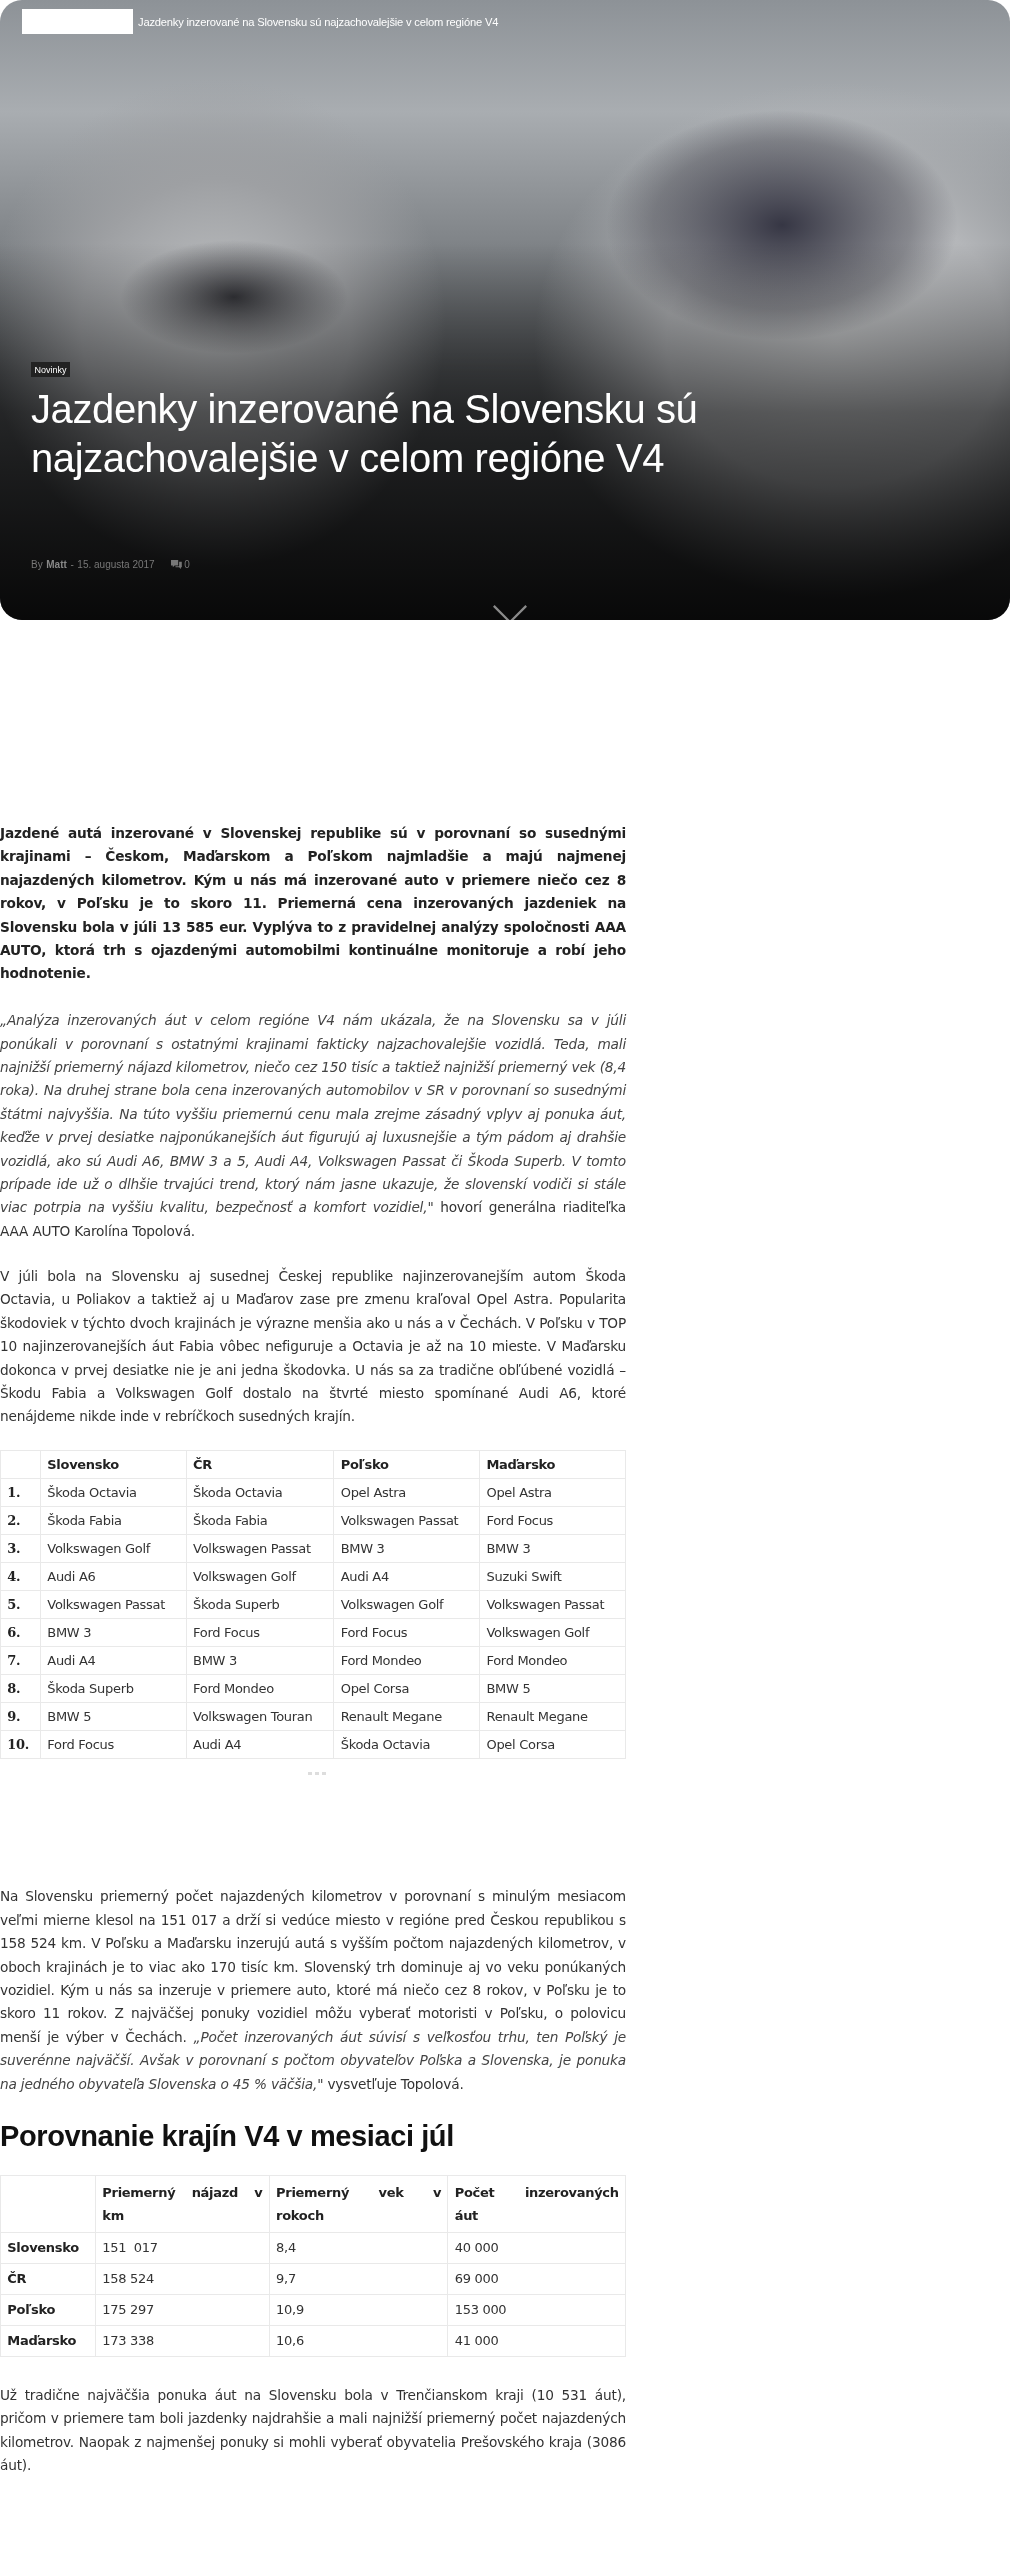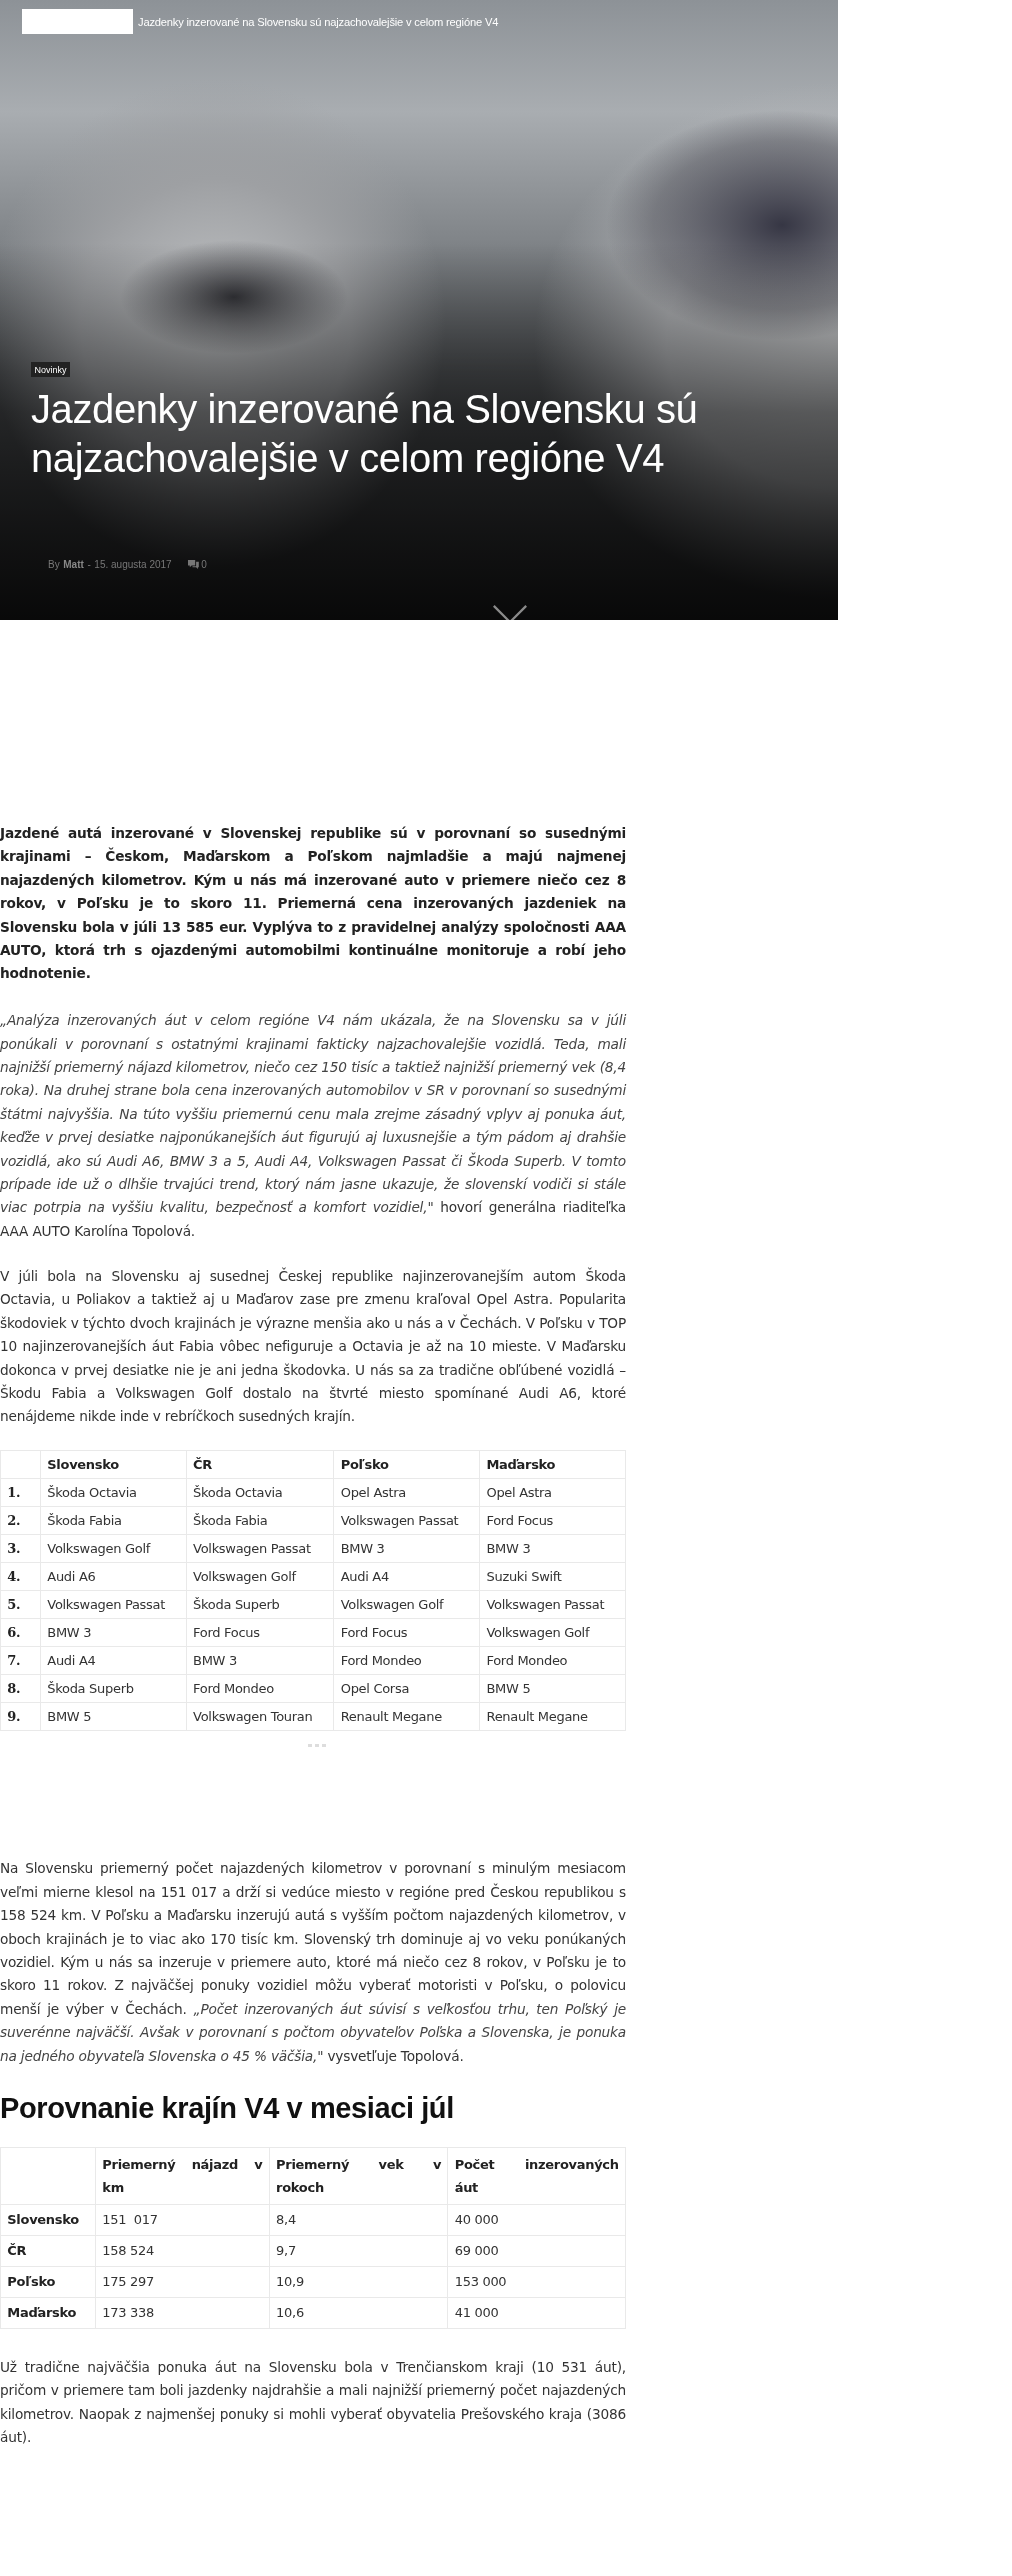--- a/index.html
+++ b/index.html
@@ -1,27 +1,28 @@
 <!DOCTYPE html>
 <html style="font-size:14.4px"><head>
 <meta charset="utf-8">
 <style>
   * { box-sizing: border-box; margin: 0; padding: 0; }
   html, body { width: 1013px; background: #ffffff; }
   body { font-family: "DejaVu Sans", sans-serif; color: #222; }
 
   
   .hero {
-    position: relative; width: 838px; height: 620px; overflow: hidden;
+    position: relative; width: 1010px; height: 620px; overflow: hidden;
     background:
       radial-gradient(ellipse 234px 153px at 782px 225px, rgba(40,40,55,0.9) 0%, rgba(60,60,70,0.4) 55%, rgba(0,0,0,0) 75%),
       radial-gradient(ellipse 162px 81px at 234px 297px, rgba(30,30,35,0.85) 0%, rgba(0,0,0,0) 70%),
       radial-gradient(ellipse 377px 323px at 836px 341px, #cfd1d3 0%, #b4b6b9 45%, rgba(120,122,126,0) 80%),
       radial-gradient(ellipse 270px 288px at 216px 323px, #c2c4c6 0%, #9ea0a3 50%, rgba(90,92,96,0) 85%),
       linear-gradient(180deg, #8d9297 0%, #a9adb1 18%, #7e8286 40%, #55585b 60%, #3a3b3d 100%);
+    border-radius: 22px;
   }
   .hero .shade {
     position: absolute; left: 0; right: 0; bottom: 0; height: 377px;
     background: linear-gradient(180deg, rgba(0,0,0,0) 0%, rgba(0,0,0,0.55) 45%, rgba(0,0,0,0.85) 100%);
   }
   .topbar { position: absolute; top: 9px; left: 21.6px; display: flex; align-items: center; gap: 5.4px; }
   .logo-box { width: 111px; height: 25px; background: #ffffff; }
   .crumb-title { color: #ffffff; font-family: "Liberation Sans", sans-serif; font-size: 11.2px; letter-spacing: -0.2px; }
 
   .badge {
@@ -31,21 +32,21 @@
   .hero-title {
     position: absolute; left: 31px; top: 385px; width: 701px;
     font-family: "Liberation Sans", sans-serif; font-size: 40px; line-height: 49px;
     color: #ffffff; font-weight: 400; letter-spacing: -0.4px;
   }
   .hero-ghost {
     position: absolute; left: 31px; top: 492px; width: 701px;
     font-family: "Liberation Sans", sans-serif; font-size: 40px; line-height: 49px;
     color: rgba(255,255,255,0.32); letter-spacing: -0.4px;
   }
-  .meta { position: absolute; left: 48px; top: 559px; font-family: "Liberation Sans", sans-serif; font-size: 10px; color: #777; display: flex; align-items: center; gap: 3.6px; }
+  .meta { position: absolute; left: 31px; top: 559px; font-family: "Liberation Sans", sans-serif; font-size: 10px; color: #777; display: flex; align-items: center; gap: 3.6px; }
   .meta .author { font-weight: 700; color: #888; }
   .meta .cm { margin-left: 12.6px; display: flex; align-items: center; gap: 2.7px; }
   .chevron { position: absolute; left: 492px; top: 604px; width: 36px; height: 20px; }
 
   
   .article { width: 1013px; padding: 0 0 36px 0; }
   .col { width: 626px; }
   .spacer-top { height: 202px; }
   p.body {
     font-family: "DejaVu Sans", sans-serif; font-size: 13.7px; line-height: 23.4px;
@@ -184,20 +185,27 @@
             <td>Opel Corsa</td>
             <td>BMW 5</td>
           </tr>
         <tr>
             <td class="rank">9.</td>
             <td>BMW 5</td>
             <td>Volkswagen Touran</td>
             <td>Renault Megane</td>
             <td>Renault Megane</td>
           </tr>
+        <tr>
+            <td class="rank">10.</td>
+            <td>Ford Focus</td>
+            <td>Audi A4</td>
+            <td>Škoda Octavia</td>
+            <td>Opel Corsa</td>
+          </tr>
       </tbody>
     </table>
 
     <div class="ad-gap">
       <div class="dots">
           <span></span>
           <span></span>
           <span></span>
         </div>
     </div>

